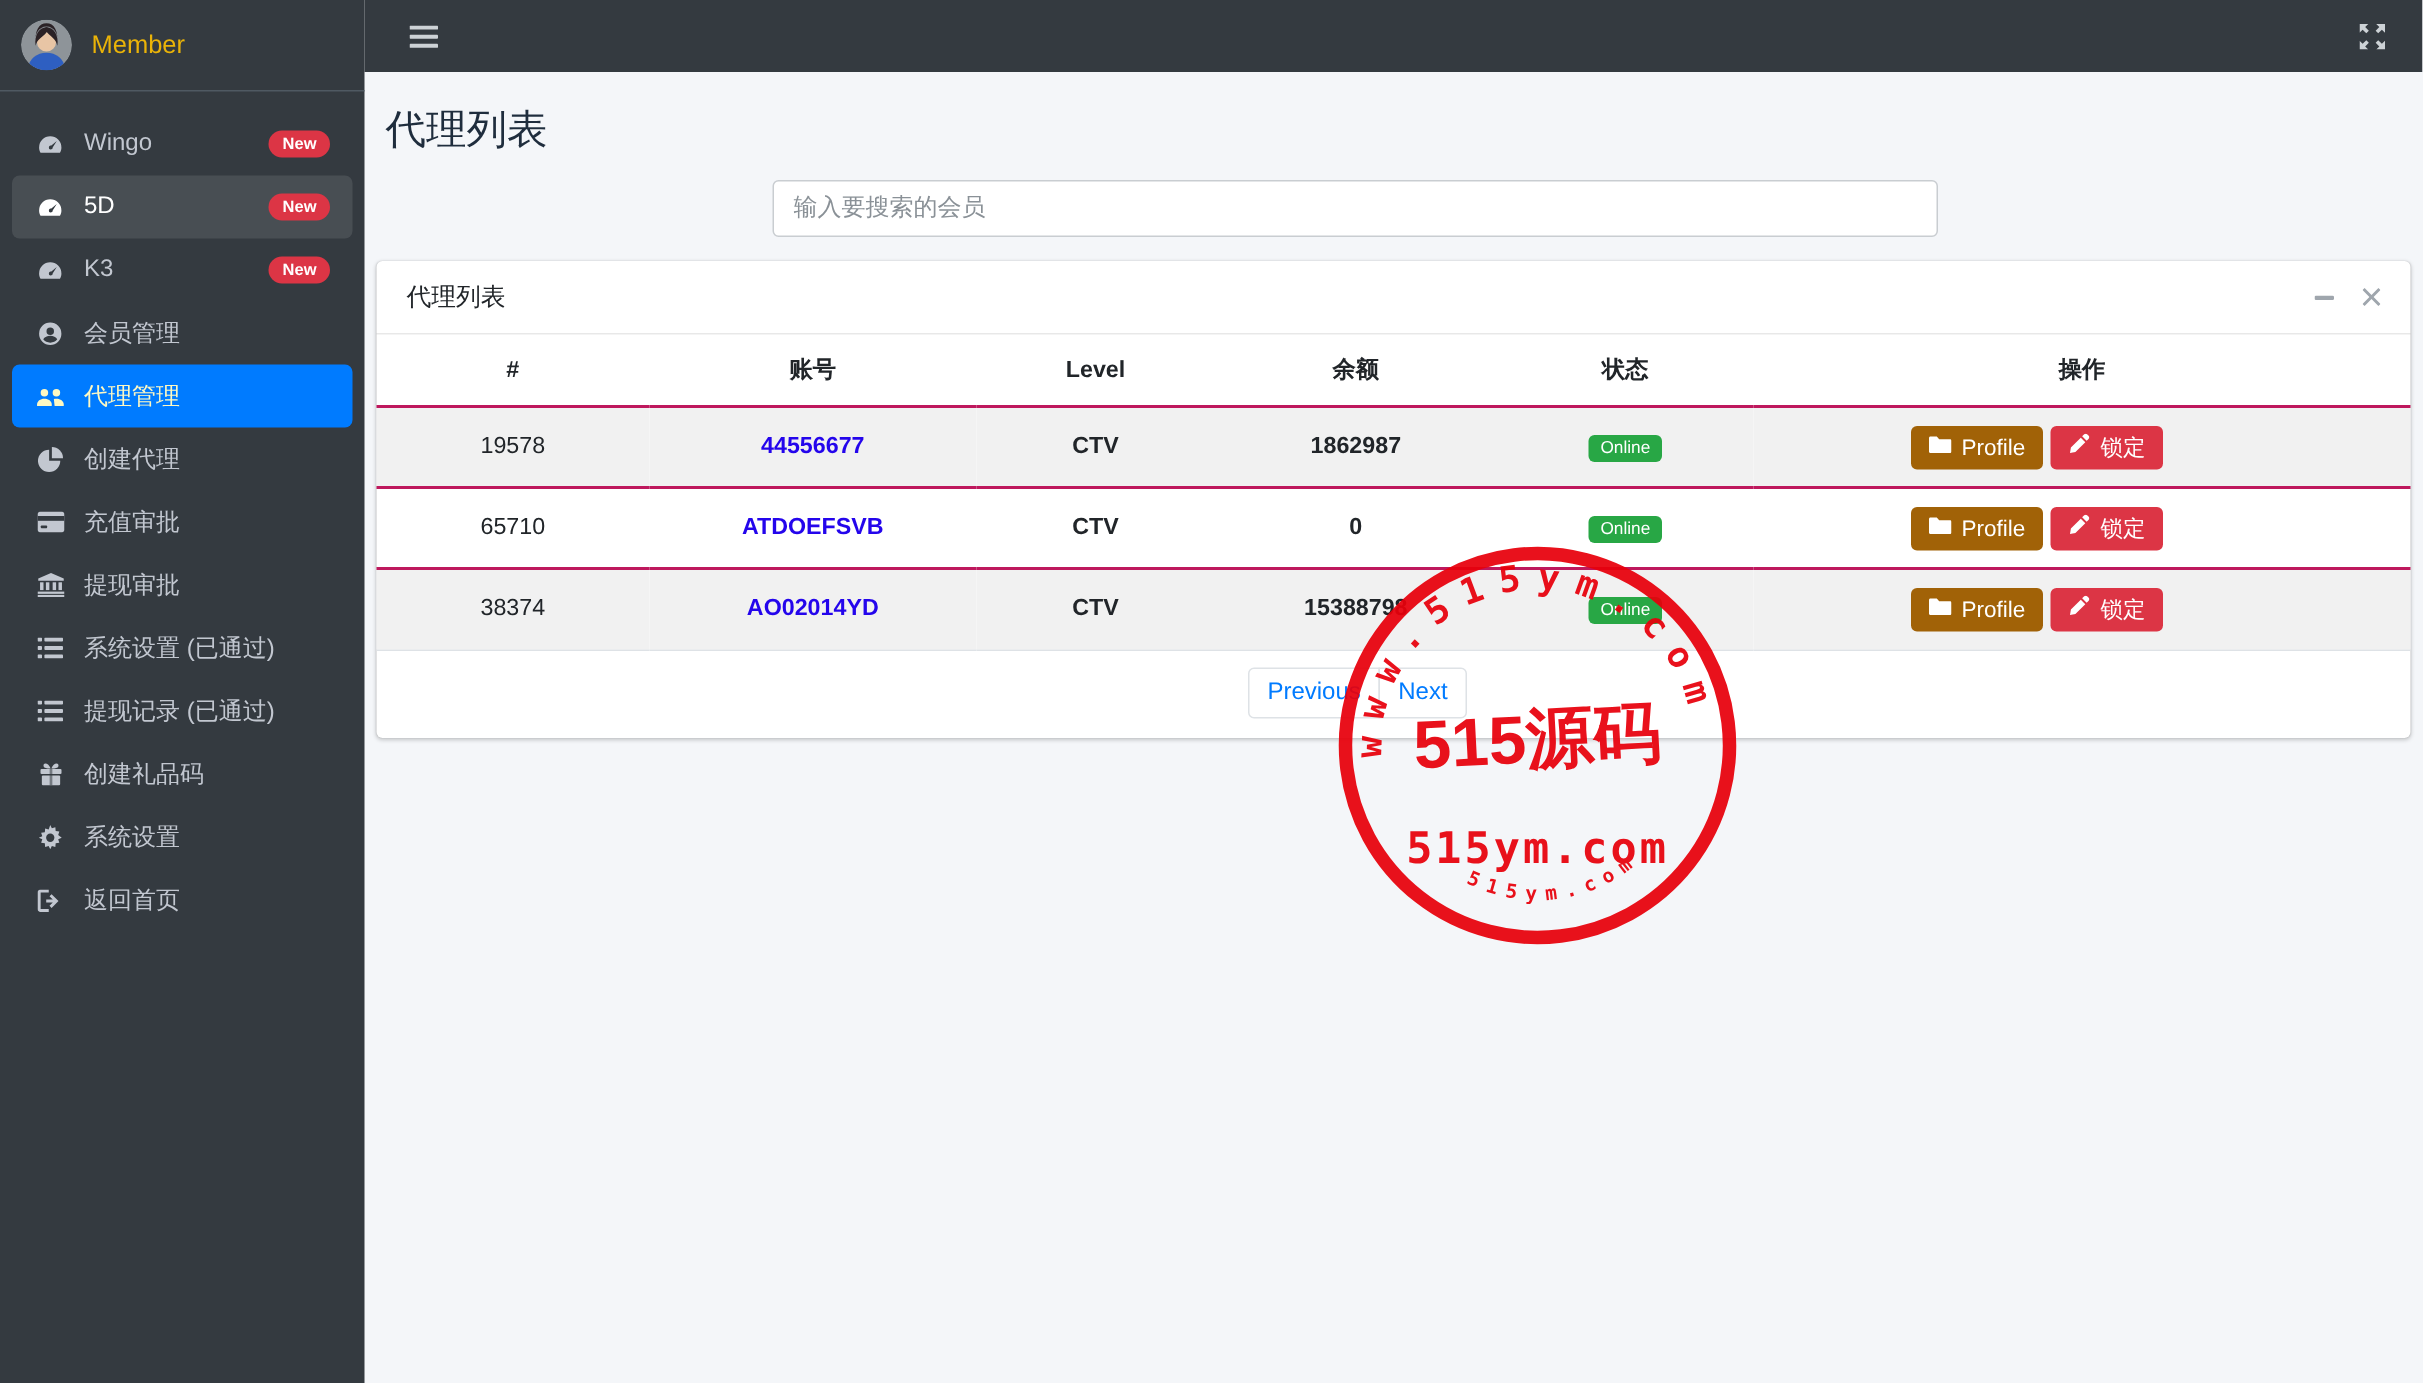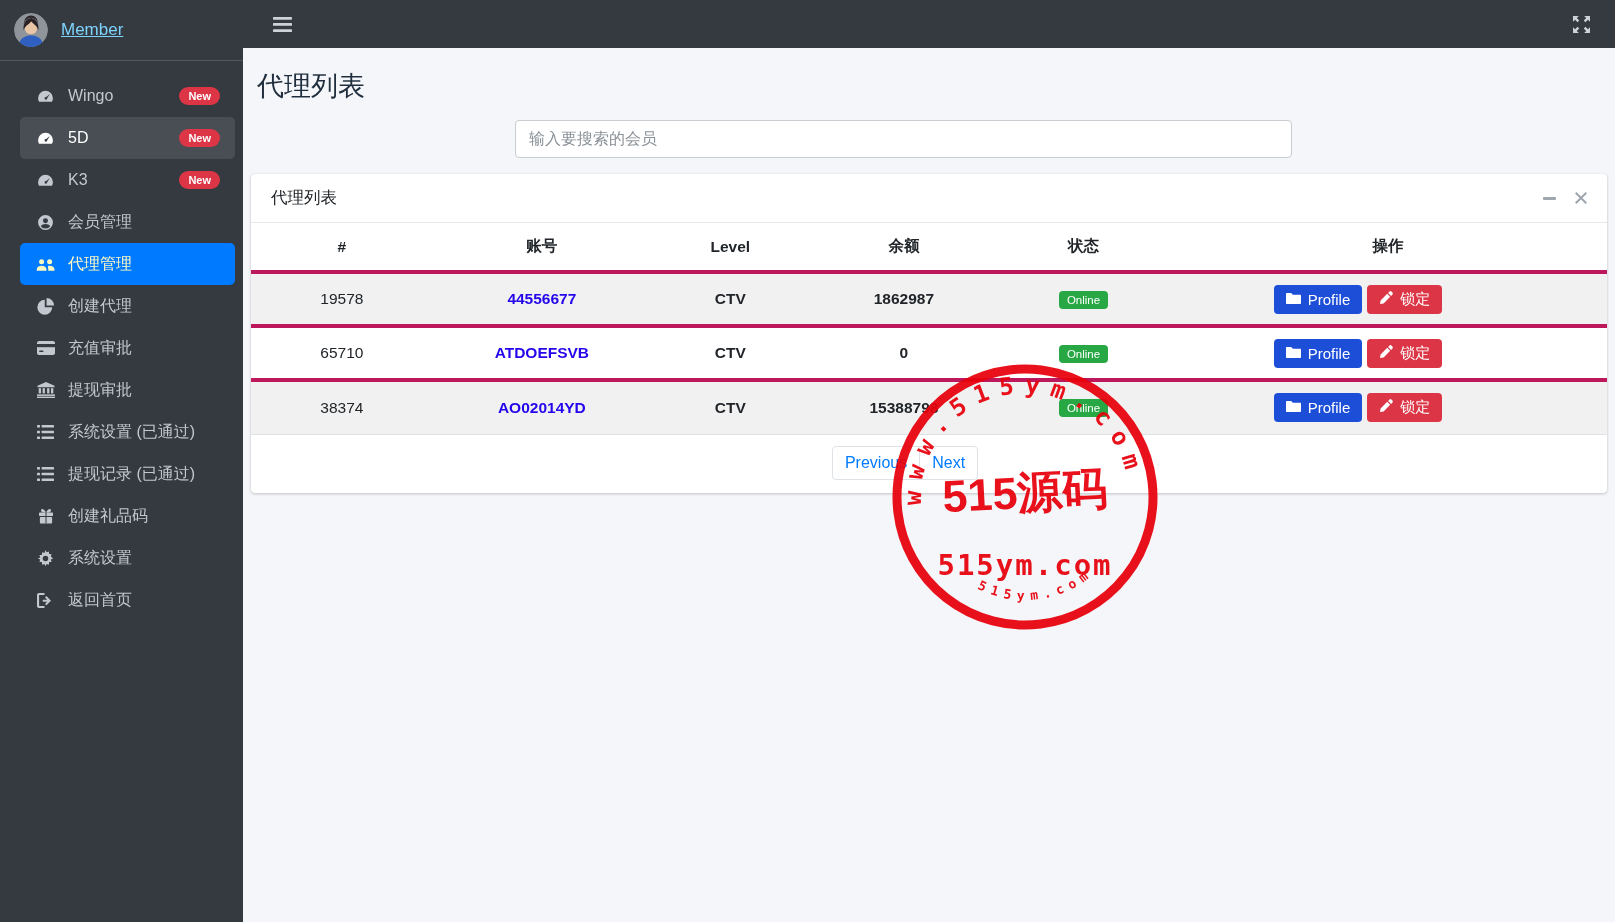--- a/index.html
+++ b/index.html
@@ -3,22 +3,22 @@
 <meta charset="utf-8">
 <style>
   * { margin:0; padding:0; box-sizing:border-box; }
   html,body { width:1615px; height:922px; overflow:hidden; }
   body { font-family:"Liberation Sans","DejaVu Sans",sans-serif; background:#f4f6f9; position:relative; font-size:16px; color:#212529; }
 
   
   .sidebar { position:absolute; left:0; top:0; bottom:0; width:243px; background:#343a40; z-index:5; }
   .user-panel { display:flex; align-items:center; gap:13px; padding:13px 12px 13px 14px; border-bottom:1px solid #4f5962; }
   .user-panel .avatar { width:34px; height:34px; border-radius:50%; overflow:hidden; flex:0 0 auto; }
-  .user-name { color:#7dd3fc; font-size:17px;text-decoration:underline; }
-  .nav { display:block; padding:14px 0 0 12px; }
+  .user-name { color:#eab308; font-size:17px; }
+  .nav { display:block; padding:14px 0 0 0; }
   .nav-item { display:flex; align-items:center; height:42px; margin:0 8px; padding:0 15px 0 12px; border-radius:5px; color:#c2c7d0; text-decoration:none; cursor:pointer; }
   .nav-item.hovered { background:rgba(255,255,255,.1); color:#fff; }
   .nav-item.active { background:#007bff; color:#fef9c3; }
   .nav-icon { width:27px; display:flex; justify-content:center; align-items:center; margin-right:9px; color:inherit; }
   .nav-label { font-size:16px; white-space:nowrap; }
   .nav-badge { margin-left:auto; background:#dc3545; color:#fff; font-size:11px; font-weight:700; padding:3px 9px; border-radius:9px; }
 
   
   .main { margin-left:243px; height:100%; display:flex; flex-direction:column; }
   .topbar { height:48px; background:#343a40; display:flex; align-items:center; justify-content:space-between; padding:0 25px 0 30px; flex:0 0 auto; }
@@ -31,30 +31,30 @@
   
   .card { background:#fff; border-radius:4px; box-shadow:0 0 1px rgba(0,0,0,.125), 0 1px 3px rgba(0,0,0,.2); }
   .card-header { display:flex; align-items:center; padding:13px 20px; border-bottom:1px solid rgba(0,0,0,.09); }
   .card-title { font-size:16.5px; color:#212529; }
   .card-tools { margin-left:auto; display:flex; align-items:center; gap:19px; color:#9fa6ad; }
   .card-tools span { display:flex; align-items:center; cursor:pointer; }
 
   table { width:100%; border-collapse:collapse; table-layout:fixed; }
   col.c1{width:13.4%} col.c2{width:16.1%} col.c3{width:11.7%} col.c4{width:13.9%} col.c5{width:12.6%} col.c6{width:32.3%}
   thead th { padding:13px 8px; font-size:15.5px; font-weight:700; text-align:center; border-bottom:1px solid #dee2e6; }
-  tbody td { height:54px; padding:0 8px; font-size:15.5px; text-align:center; vertical-align:middle; border-top:4px solid #be185d; }
+  tbody td { height:54px; padding:0 8px; font-size:15.5px; text-align:center; vertical-align:middle; border-top:2px solid #be185d; }
   tbody tr:last-child td { border-bottom:1px solid #dee2e6; }
   tbody tr:nth-child(odd) { background:#f1f1f1; }
   th.col-actions, td.col-actions { padding-right:68px; }
   .account-link { color:#2405ec; font-weight:700; text-decoration:none; cursor:pointer; }
   .bold-cell { font-weight:700; }
   .status-badge { display:inline-block; background:#28a745; color:#fff; font-size:11.5px; font-weight:400; padding:3px 8px; border-radius:4px; }
   .btn-group { display:inline-flex; gap:5px; }
   .btn { display:inline-flex; align-items:center; gap:7px; border:none; color:#fff; font-size:15px; padding:5px 12px; border-radius:4px; cursor:pointer; font-family:inherit; }
-  .btn-profile { background:#1d4ed8; }
+  .btn-profile { background:#a16207; }
   .btn-lock { background:#dc3545; }
 
   .card-footer { padding:11px 16px 13px; display:flex; justify-content:center; }
   .pagination { display:inline-flex; position:relative; left:-24px; }
   .page-link { background:#fff; border:1px solid #dee2e6; color:#007bff; font-size:16px; padding:7px 12px; cursor:pointer; font-family:inherit; }
   .page-link.prev { border-radius:4px 0 0 4px; }
   .page-link.next { border-radius:0 4px 4px 0; margin-left:-1px; }
 
   
   .watermark { position:absolute; left:630px; top:293px; width:310px; height:310px; z-index:10; pointer-events:none; opacity:.93; }

